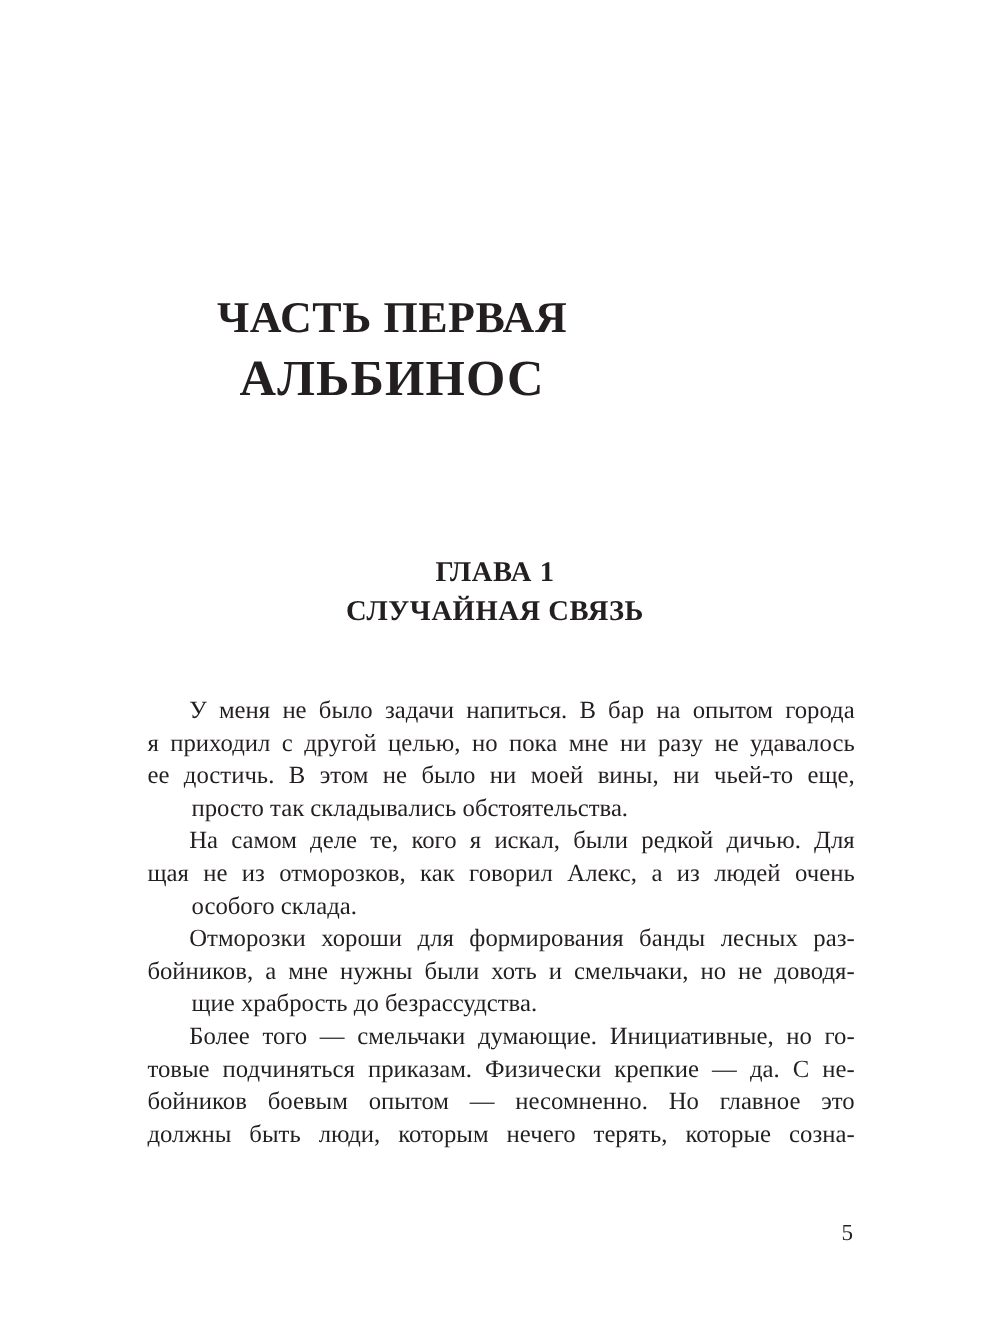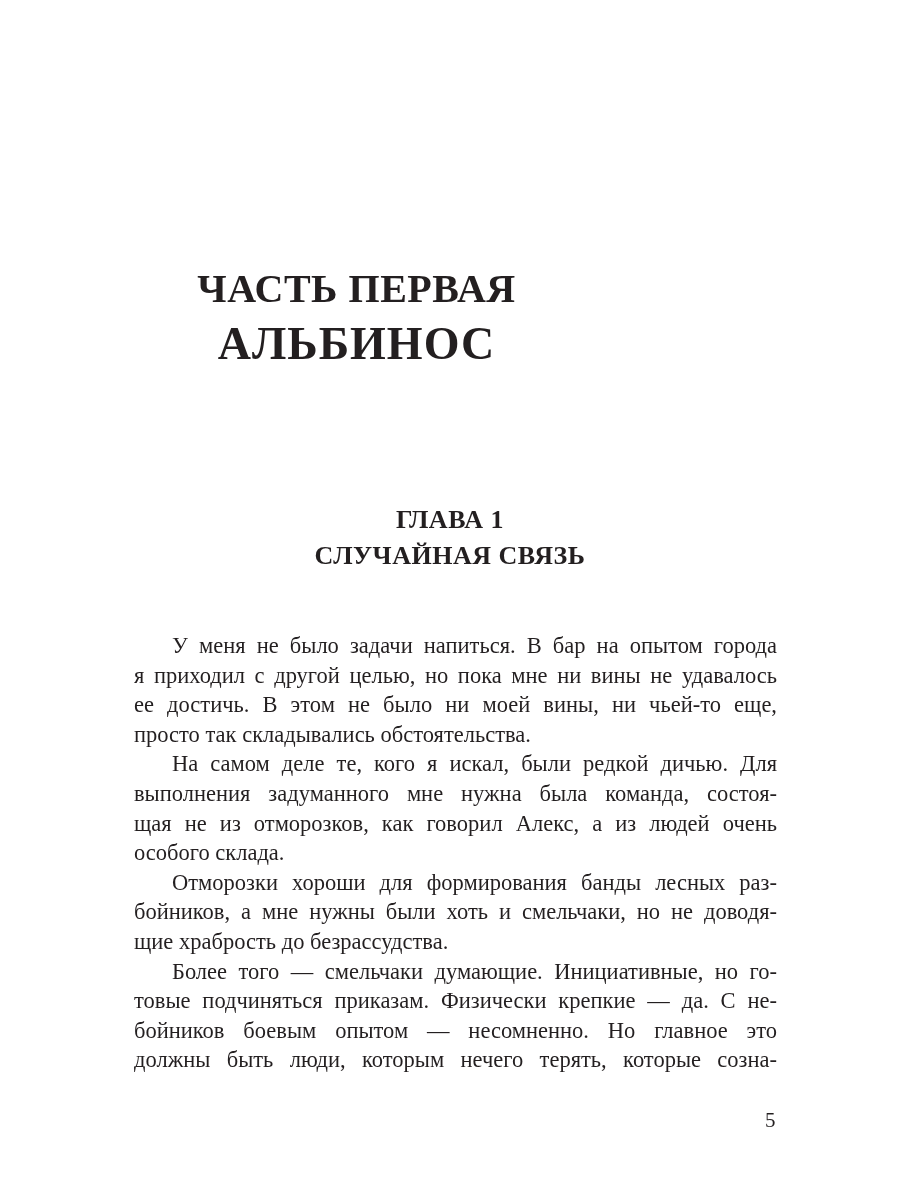--- a/index.html
+++ b/index.html
@@ -62,20 +62,21 @@
       line-height: 29.6px;
       white-space: nowrap;
       text-align: justify;
       text-align-last: justify;
     }
     .line.indent {
       padding-left: 38px;
     }
     .line.last {
       text-align-last: left;
+      margin-left: 40px;
     }
     .page-number {
       position: absolute;
       left: 765px;
       top: 1108px;
       font-size: 21px;
       line-height: 24px;
     }
   </style>
 </head>
@@ -90,28 +91,27 @@
 
   <div class="chapter-heading">
     <div class="chapter-number">ГЛАВА 1</div>
     <div class="chapter-title">СЛУЧАЙНАЯ СВЯЗЬ</div>
   </div>
 
   <div class="body-text">
 
     <div class="paragraph">
       <div class="line indent">У меня не было задачи напиться. В бар на опытом города</div>
-      <div class="line">я приходил с другой целью, но пока мне ни вины не удавалось</div>
+      <div class="line">я приходил с другой целью, но пока мне ни разу не удавалось</div>
       <div class="line">ее достичь. В этом не было ни моей вины, ни чьей-то еще,</div>
       <div class="line last">просто так складывались обстоятельства.</div>
     </div>
 
     <div class="paragraph">
       <div class="line indent">На самом деле те, кого я искал, были редкой дичью. Для</div>
-      <div class="line">выполнения задуманного мне нужна была команда, состоя-</div>
       <div class="line">щая не из отморозков, как говорил Алекс, а из людей очень</div>
       <div class="line last">особого склада.</div>
     </div>
 
     <div class="paragraph">
       <div class="line indent">Отморозки хороши для формирования банды лесных раз-</div>
       <div class="line">бойников, а мне нужны были хоть и смельчаки, но не доводя-</div>
       <div class="line last">щие храбрость до безрассудства.</div>
     </div>
 

